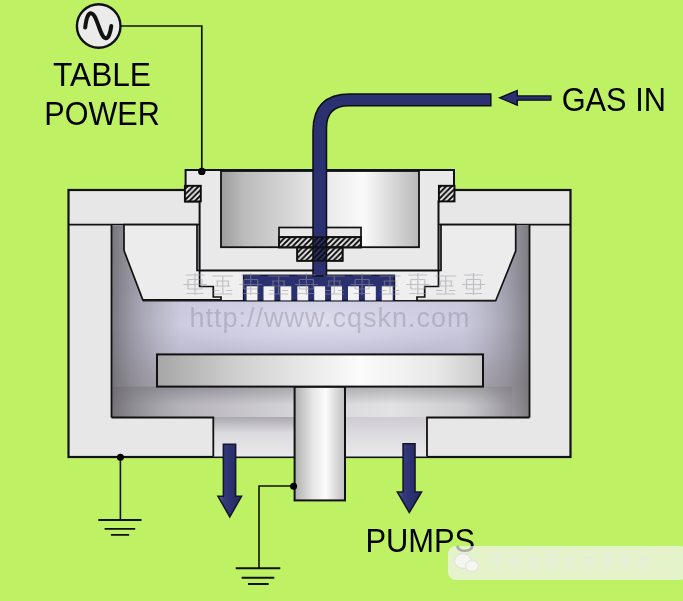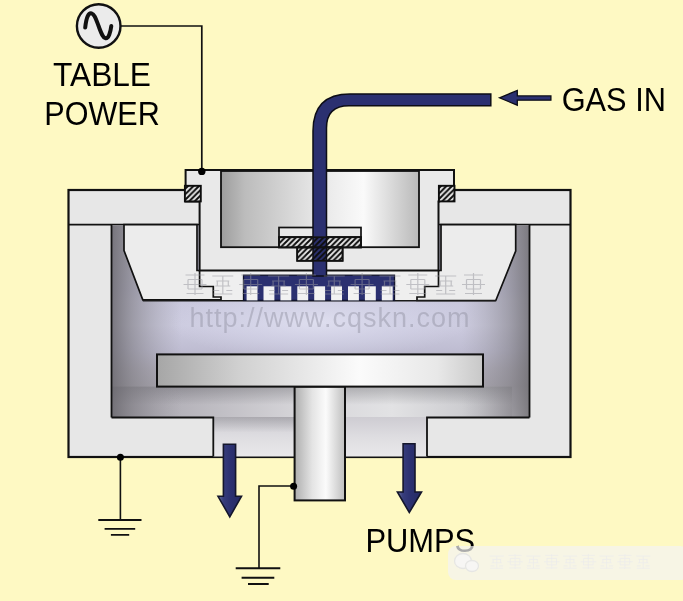--- a/index.html
+++ b/index.html
@@ -1,16 +1,16 @@
 <!DOCTYPE html>
 <html><head>
 <meta charset="utf-8">
 <style>
   html,body{margin:0;padding:0;background:#fff;}
-  #wrap{position:relative;width:683px;height:601px;overflow:hidden;background:#fef9c3;
+  #wrap{position:relative;width:683px;height:601px;overflow:hidden;background:#bef264;
         font-family:"Liberation Sans", sans-serif;}
   svg{position:absolute;left:0;top:0;}
 </style>
 </head>
 <body>
 <div id="wrap">
 <svg width="683" height="601" viewBox="0 0 683 601">
 <defs>
   <pattern id="hatch" patternUnits="userSpaceOnUse" width="5.5" height="5.5">
     <path d="M-1.4,1.4 L1.4,-1.4 M-1.4,6.9 L6.9,-1.4 M4.1,6.9 L6.9,4.1" stroke="#0d0d0d" stroke-width="2.05" fill="none"></path>

